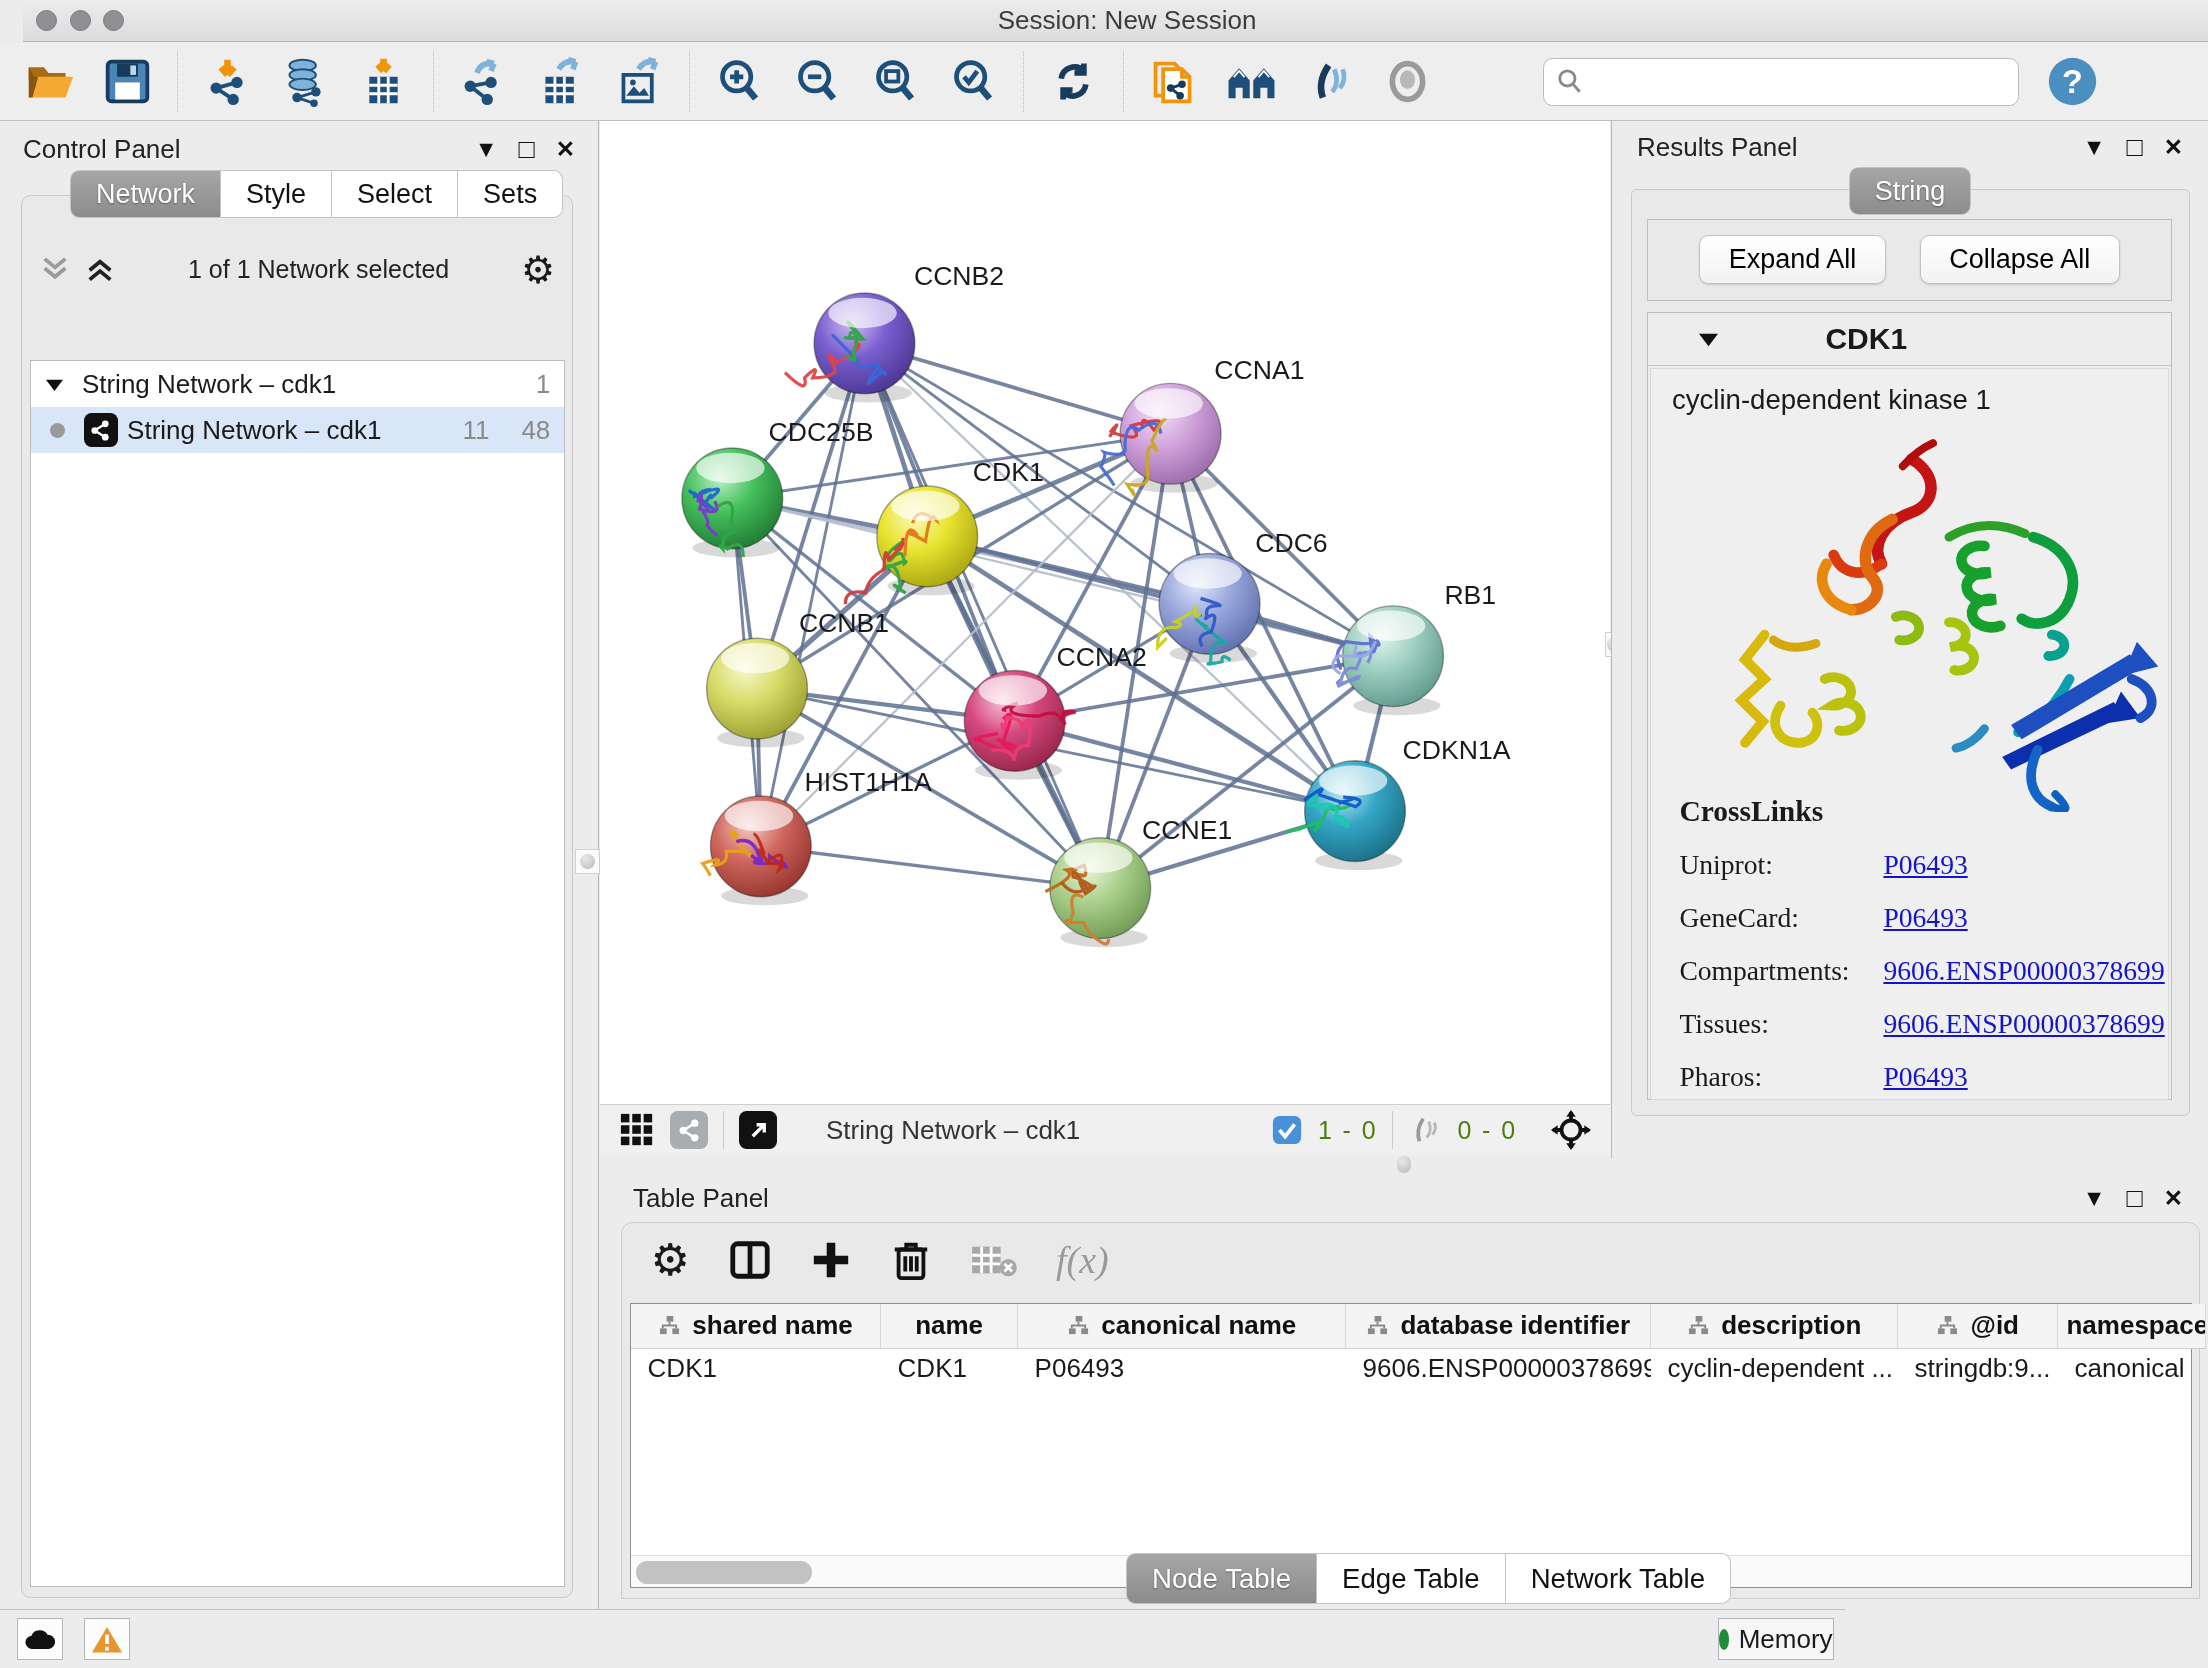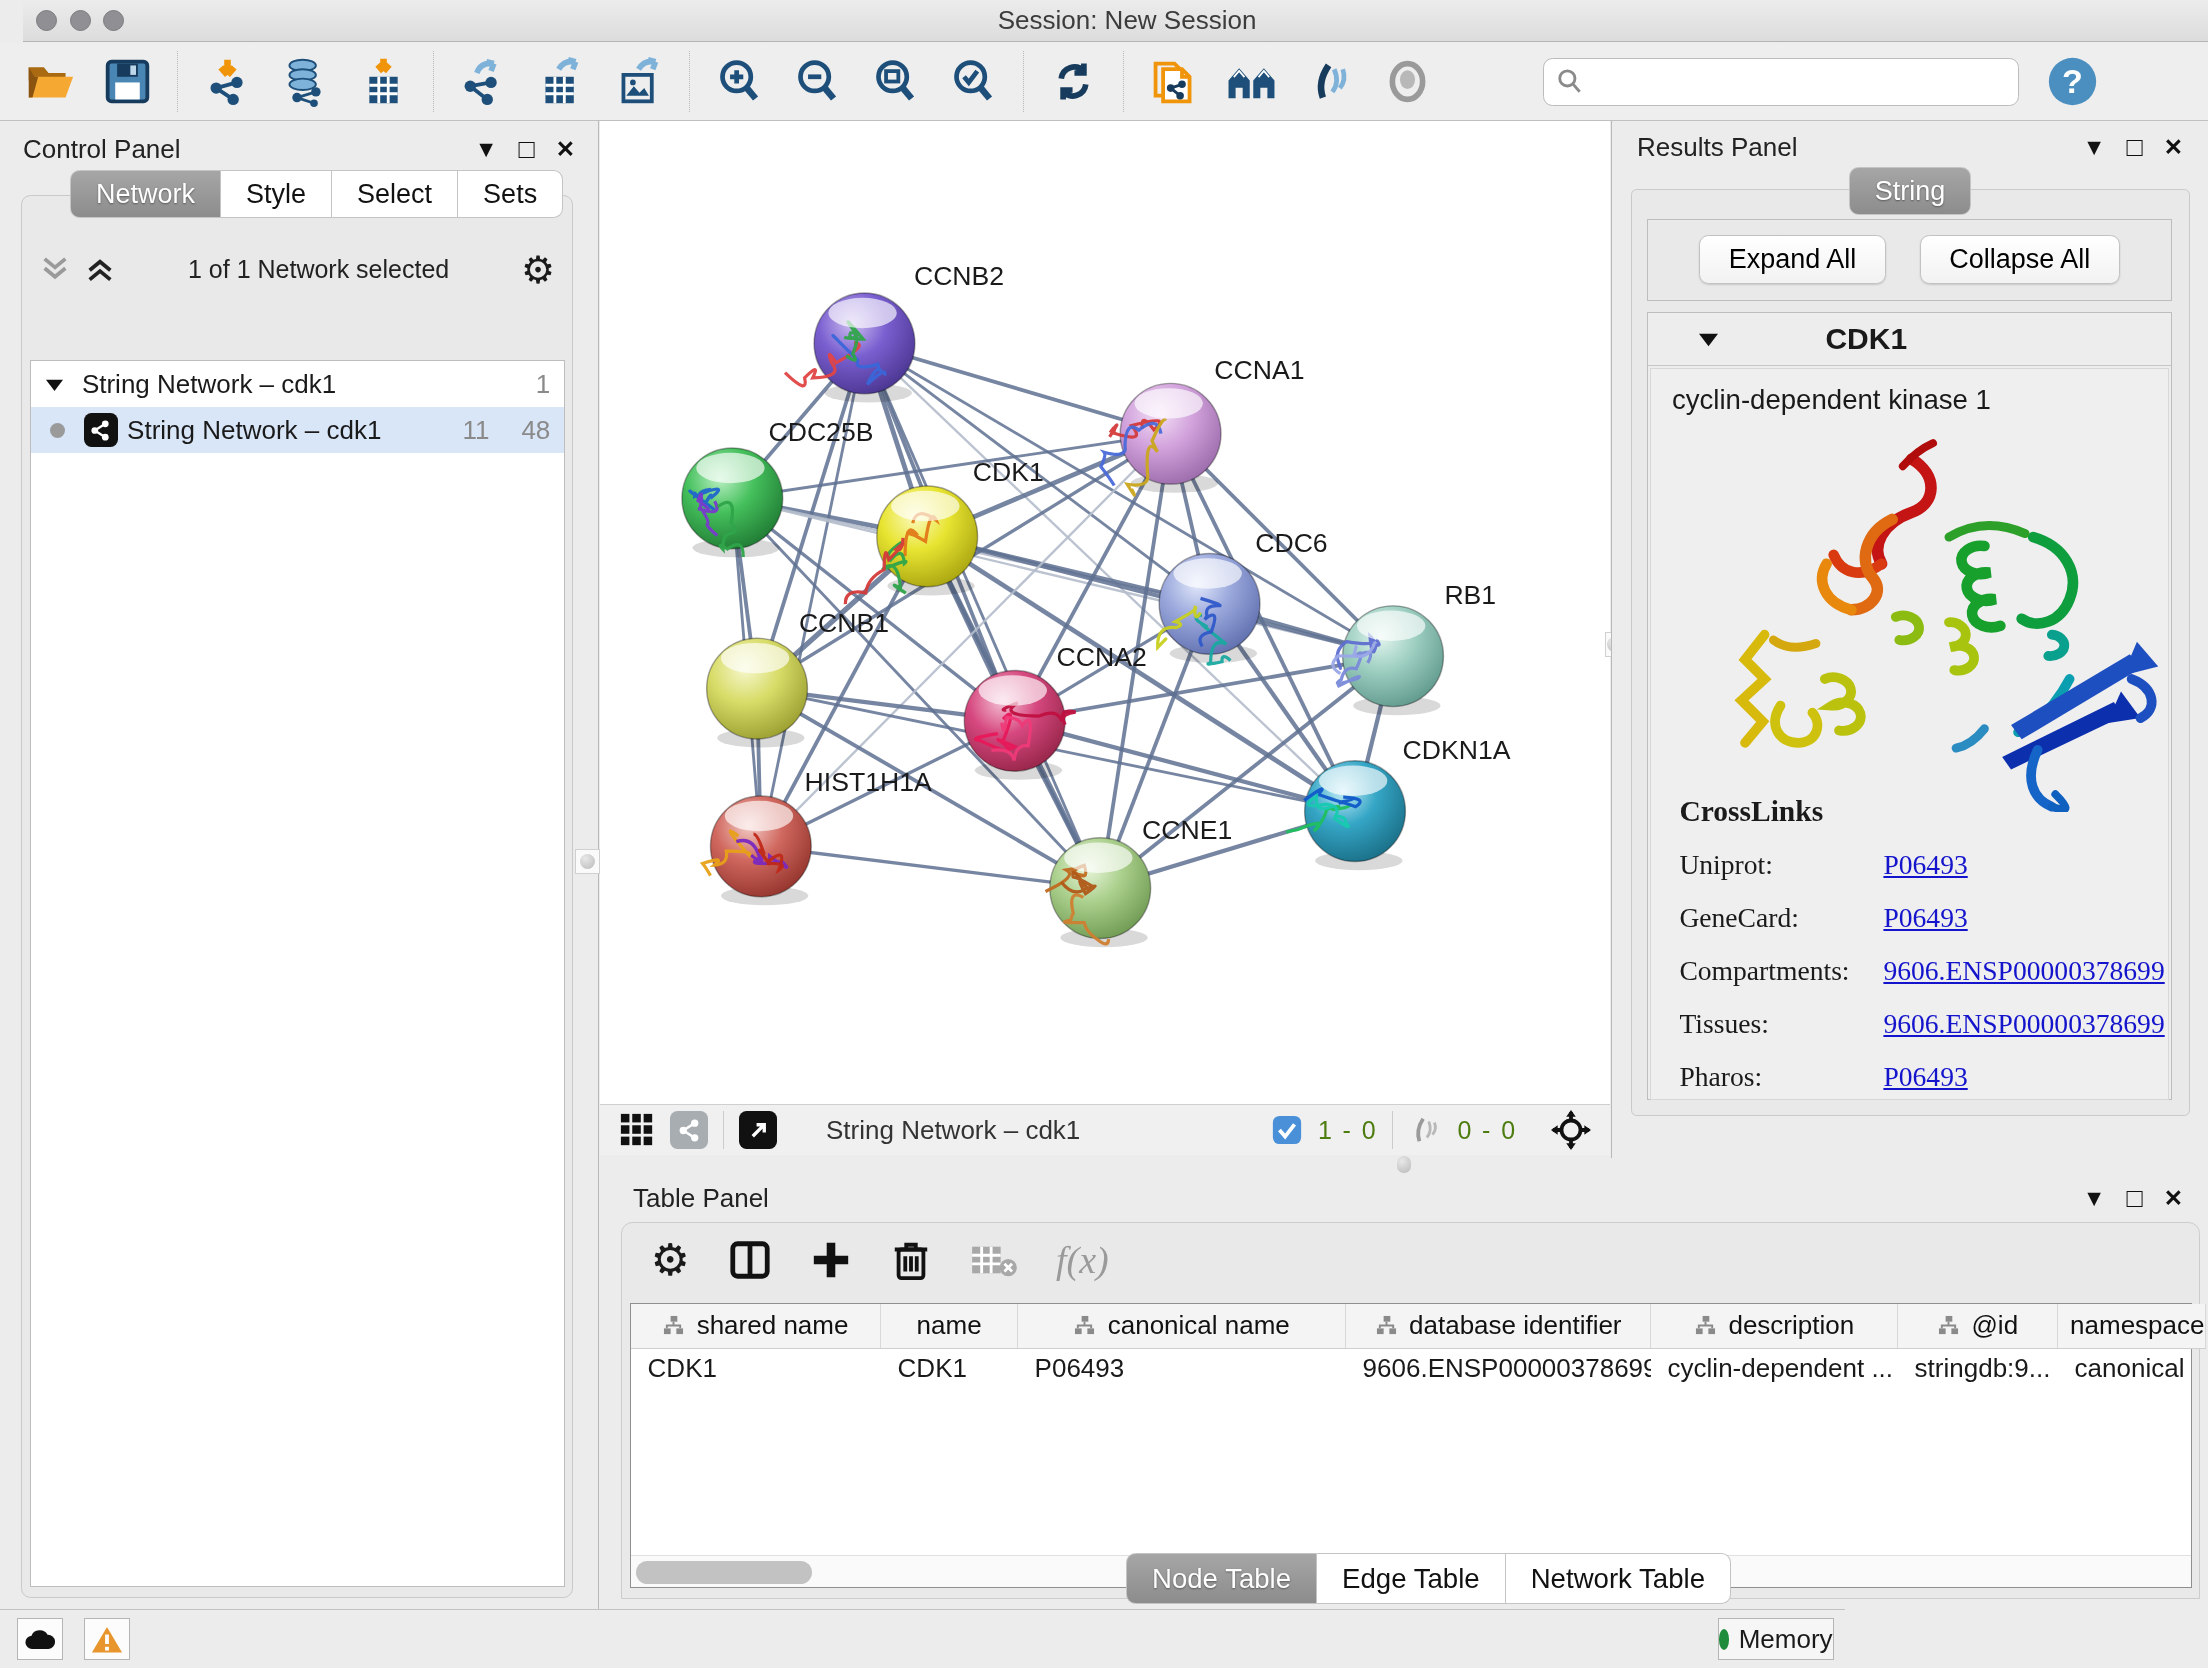--- a/index.html
+++ b/index.html
@@ -88,21 +88,21 @@
   .cl-val { color:#1414cc; text-decoration:underline; cursor:pointer; }
 
   
   .table-panel { position:absolute; left:600px; top:1173px; width:1608px; height:437px; background:#ececec;padding-left:8px; }
   .table-panel .panel-head { padding:9.5px 25px 0 25px; }
   .tp-card { position:absolute; left:21px; top:49px; width:1579px; height:377px; background:#e9e9e9; border:1px solid #cccccc; border-radius:11.4px 11.4px 0 0; }
   .tp-toolbar { display:flex; align-items:center; gap:38px; height:74px; padding:0 28.5px; }
   .tbl-box { position:absolute; left:7.6px; top:80px; width:1562px; height:285px; border:1.9px solid #8f8f8f; background:#ffffff; }
   table.node-table { border-collapse:collapse; width:100%; table-layout:fixed; }
   .node-table th { background:#f4f4f4; border-bottom:1.9px solid #cfcfcf; border-right:1px solid #d8d8d8; height:44px;
-    font-size:26px; font-weight:normal; color:#111; }
+    font-size:26px; font-weight:bold; color:#111; }
   .node-table td { font-size:26px; height:40px; padding-left:17px; white-space:nowrap; overflow:hidden; }
   .th-inner { display:flex; align-items:center; justify-content:center; gap:11.4px; padding:0 5.7px; overflow:hidden; white-space:nowrap; }
   .hscroll { position:absolute; left:0; bottom:0; width:100%; height:32px; background:#fafafa; border-top:1px solid #e0e0e0; }
   .hthumb { position:absolute; left:5.7px; top:4.8px; width:176px; height:23px; background:#c2c2c2; border-radius:11.4px; }
   .tbl-tabs { position:absolute; left:526px; top:380px; display:flex; }
   .tbl-tabs .seg-tab { font-size:27.6px; height:51px; }
 
   
   .statusbar { position:absolute; left:0; top:1609px; width:1845px; height:59px; background:#ececec; border-top:1px solid #c2c2c2;
     display:flex; align-items:center; }

